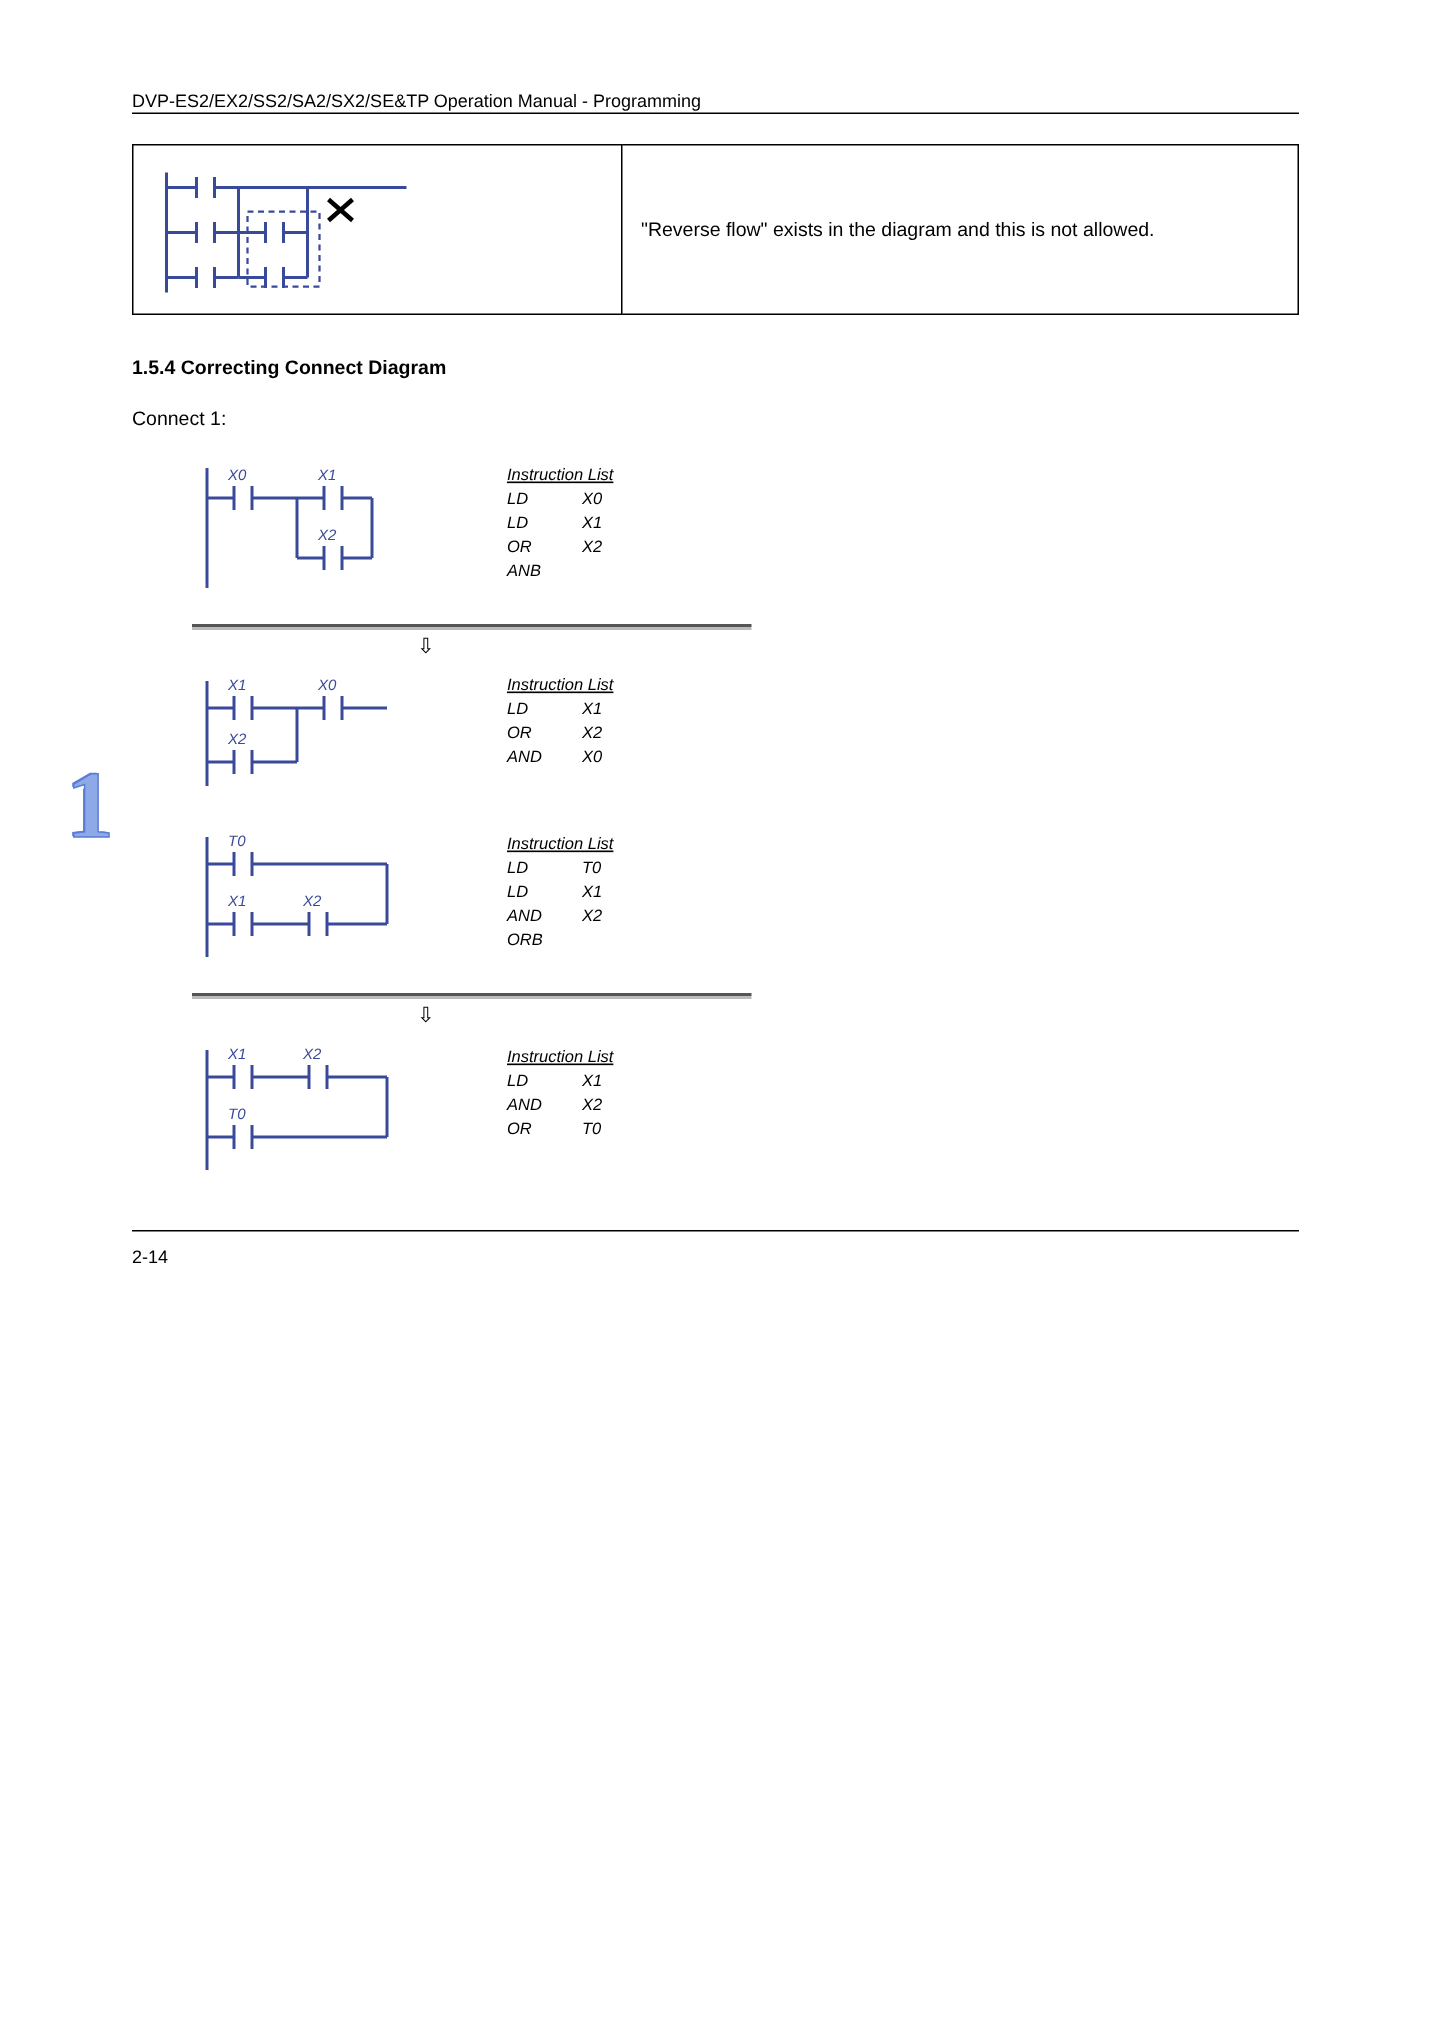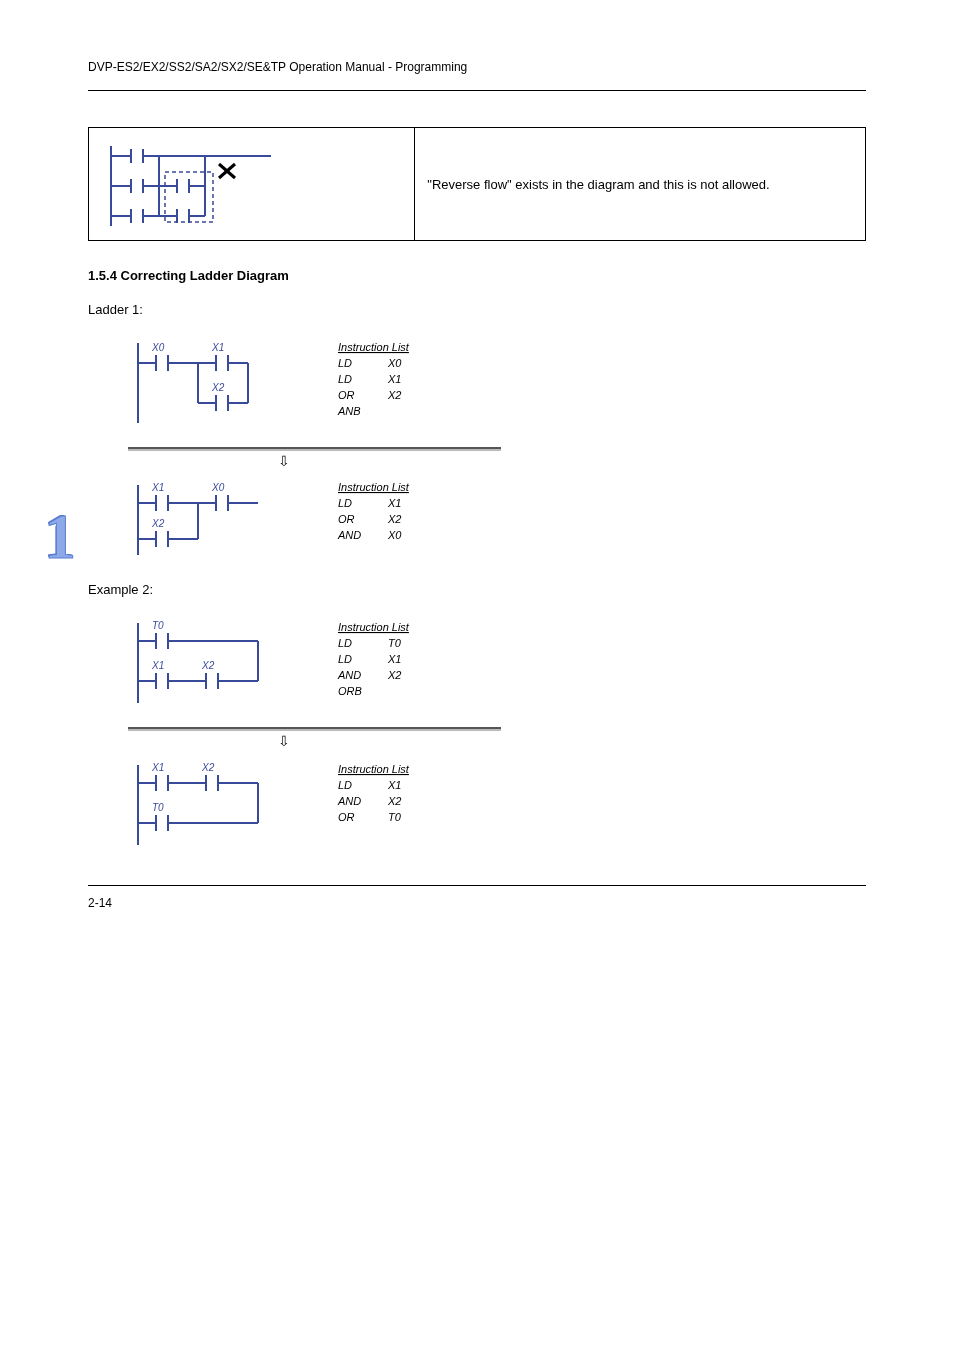--- a/index.html
+++ b/index.html
@@ -9,22 +9,22 @@
   font-family: Arial, sans-serif;
   color: #000;
   width: 954px;
 }
 .page {
   padding: 60px 88px 40px 88px;
   position: relative;
 }
 .header {
   border-bottom: 1px solid #000;
-  padding-bottom: 16px;
-  margin-bottom: 36px;
+  padding-bottom: 1px;
+  margin-bottom: 20px;
   font-size: 12px;
 }
 .footer {
   border-top: 1px solid #000;
   margin-top: 30px;
   padding-top: 10px;
   font-size: 12px;
 }
 .table1 {
   border-collapse: collapse;
@@ -122,23 +122,23 @@
           <line x1="134" y1="28" x2="118" y2="42" stroke="#000" stroke-width="3"></line>
         </svg>
       </td>
       <td>
         <span style="font-size:13px;">"Reverse flow" exists in the diagram and this is not allowed.</span>
       </td>
     </tr>
   </tbody>
     </table>
 
-  <p class="body-text" style="font-weight:bold;">1.5.4 Correcting Ladder Diagram</p>
-
-  <p class="body-text">Ladder 1:</p>
+  <p class="body-text" style="font-weight:bold;">1.5.4 Correcting Connect Diagram</p>
+
+  <p class="body-text">Connect 1:</p>
 
 
   <div class="diagram-block">
     <svg width="340" height="100" viewBox="0 0 340 100">
       <line x1="10" y1="10" x2="10" y2="90" stroke="#3a4a9a" stroke-width="2"></line>
 
       <line x1="10" y1="30" x2="28" y2="30" stroke="#3a4a9a" stroke-width="2"></line>
       <line x1="28" y1="22" x2="28" y2="38" stroke="#3a4a9a" stroke-width="2"></line>
       <line x1="40" y1="22" x2="40" y2="38" stroke="#3a4a9a" stroke-width="2"></line>
       <text x="24" y="18" font-size="10" fill="#3a4a9a">X0</text>
@@ -199,21 +199,20 @@
       <text x="210" y="16" font-size="11" fill="#000" text-decoration="underline">Instruction List</text>
       <text x="210" y="32" font-size="11" fill="#000">LD</text>
         <text x="260" y="32" font-size="11">X1</text>
       <text x="210" y="48" font-size="11" fill="#000">OR</text>
         <text x="260" y="48" font-size="11">X2</text>
       <text x="210" y="64" font-size="11" fill="#000">AND</text>
         <text x="260" y="64" font-size="11">X0</text>
     </svg>
   </div>
 
-  <p class="body-text">Example 2:</p>
 
   <div class="diagram-block">
     <svg width="340" height="100" viewBox="0 0 340 100">
       <line x1="10" y1="10" x2="10" y2="90" stroke="#3a4a9a" stroke-width="2"></line>
 
       <line x1="10" y1="28" x2="28" y2="28" stroke="#3a4a9a" stroke-width="2"></line>
       <line x1="28" y1="20" x2="28" y2="36" stroke="#3a4a9a" stroke-width="2"></line>
       <line x1="40" y1="20" x2="40" y2="36" stroke="#3a4a9a" stroke-width="2"></line>
       <text x="24" y="16" font-size="10" fill="#3a4a9a">T0</text>
       <line x1="40" y1="28" x2="130" y2="28" stroke="#3a4a9a" stroke-width="2"></line>

